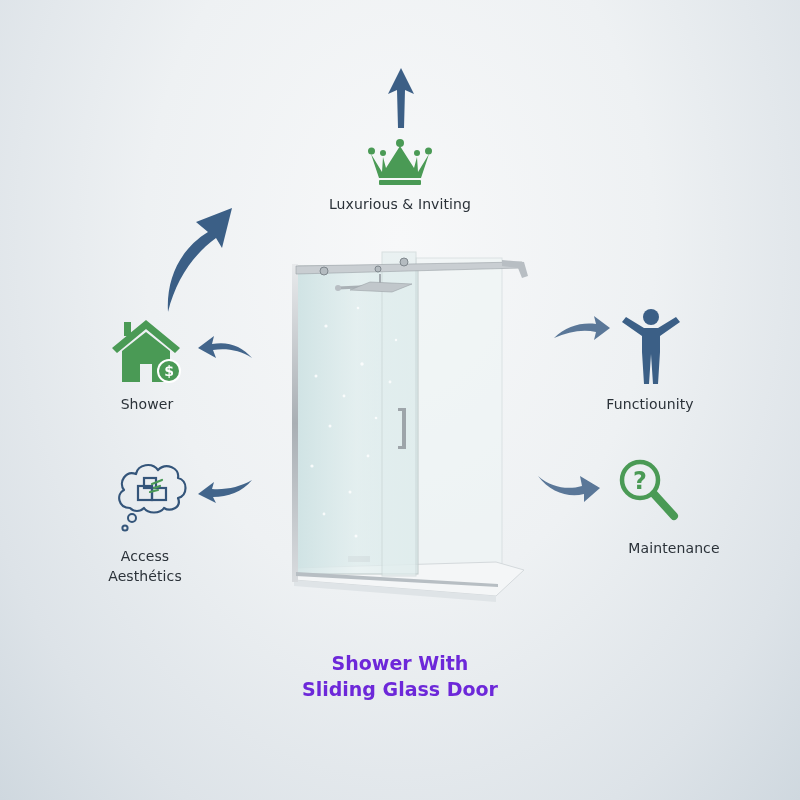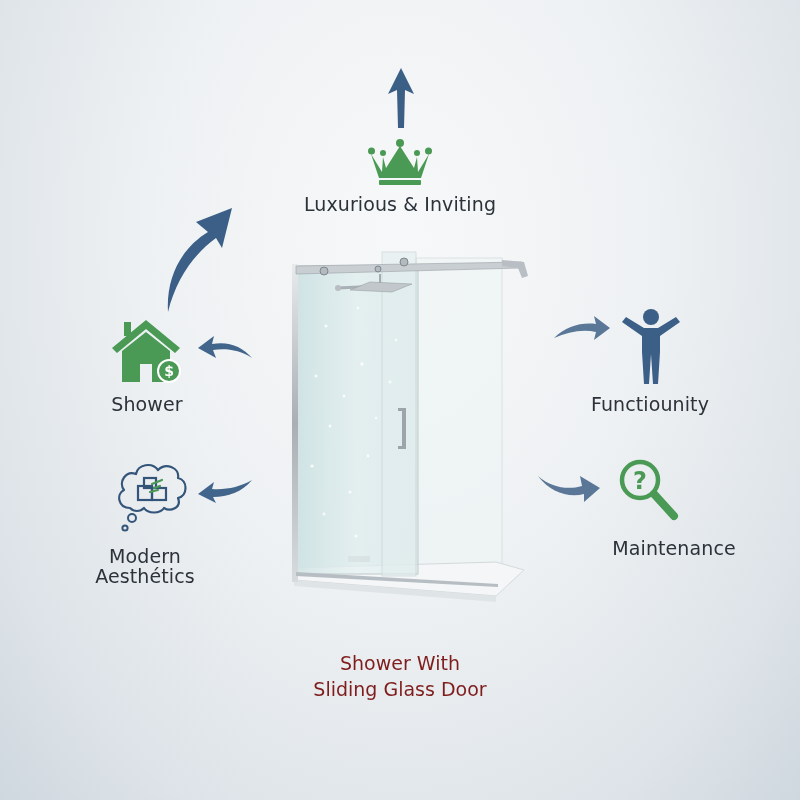--- a/index.html
+++ b/index.html
@@ -4,26 +4,26 @@
 <style>
   html, body { margin: 0; padding: 0; }
   body {
     width: 800px; height: 800px; overflow: hidden; position: relative;
     background: radial-gradient(ellipse at 50% 30%, #f7f8f9 0%, #eef1f3 45%, #dde3e8 80%, #cfd8df 100%);
     font-family: "DejaVu Sans", "Liberation Sans", sans-serif;
     color: #2a3138;
   }
   .abs { position: absolute; }
   .label {
-    position: absolute; text-align: center; font-size: 19px; line-height: 20px;
+    position: absolute; text-align: center; font-size: 14px; line-height: 20px;
     color: #2b3239; letter-spacing: 0.1px;
   }
   .title {
     position: absolute; left: 250px; top: 650px; width: 300px; text-align: center;
-    font-size: 19px; line-height: 26px; font-weight: 400; color: #7f1d1d;
+    font-size: 19px; line-height: 26px; font-weight: 700; color: #6d28d9;
   }
   svg { display: block; overflow: visible; }
 </style>
 </head>
 <body>
 
 <div class="abs" style="left:386px; top:66px; width:30px; height:64px;">
   <svg width="30" height="64" viewBox="0 0 30 64">
     <path d="M15 2 L28 28 L19 24 L18 62 L12 62 L11 24 L2 28 Z" fill="#3c5f86"></path>
   </svg>
@@ -76,21 +76,21 @@
     <path d="M16 50 C4 50 2 36 10 32 C4 24 12 12 22 16 C24 6 38 4 44 12 C52 4 66 10 64 20 C74 22 74 38 64 40 C68 50 56 54 50 50 C46 56 34 56 30 50 C26 54 20 54 16 50 Z" fill="none" stroke="#34557a" stroke-width="2.2" stroke-linejoin="round"></path>
     <circle cx="18" cy="60" r="4" fill="none" stroke="#34557a" stroke-width="2"></circle>
     <circle cx="11" cy="70" r="2.6" fill="none" stroke="#34557a" stroke-width="2"></circle>
     <rect x="24" y="28" width="14" height="14" fill="none" stroke="#34557a" stroke-width="2.2"></rect>
     <rect x="30" y="20" width="12" height="10" fill="none" stroke="#34557a" stroke-width="2.2"></rect>
     <rect x="38" y="30" width="14" height="12" fill="none" stroke="#34557a" stroke-width="2.2"></rect>
     <path d="M38 26 L48 22 M40 30 L46 28 M36 34 L44 32" stroke="#4a9a55" stroke-width="2.2" stroke-linecap="round"></path>
   </svg>
 </div>
 <div class="label" style="left:80px; top:546px; width:130px;">
-  <div>Modern</div>
+  <div>Access</div>
   <div>Aesthétics</div>
 </div>
 <div class="abs" style="left:196px; top:478px; width:58px; height:26px;">
   <svg width="58" height="26" viewBox="0 0 58 26">
     <path d="M2 16 L18 4 L16 11 C30 12 44 9 56 2 C46 14 32 19 17 19 L20 25 Z" fill="#42658b"></path>
   </svg>
 </div>
 
 <div class="abs" style="left:552px; top:314px; width:60px; height:28px;">
   <svg width="60" height="28" viewBox="0 0 60 28">

